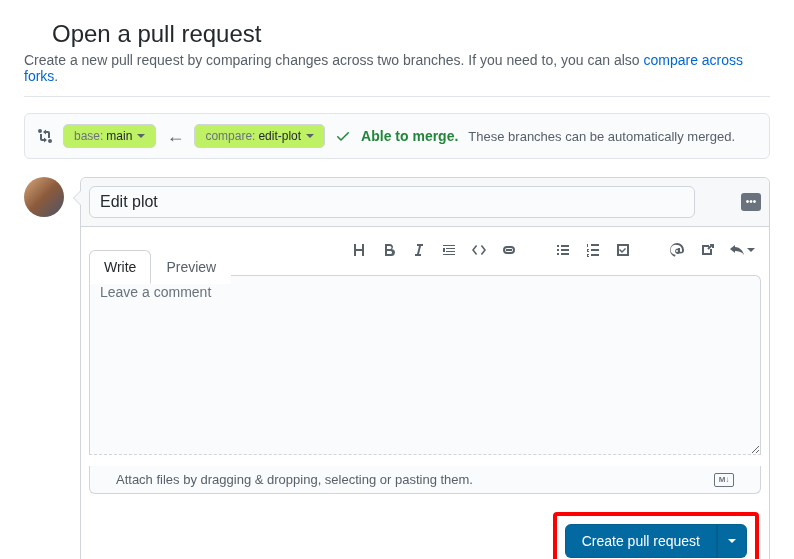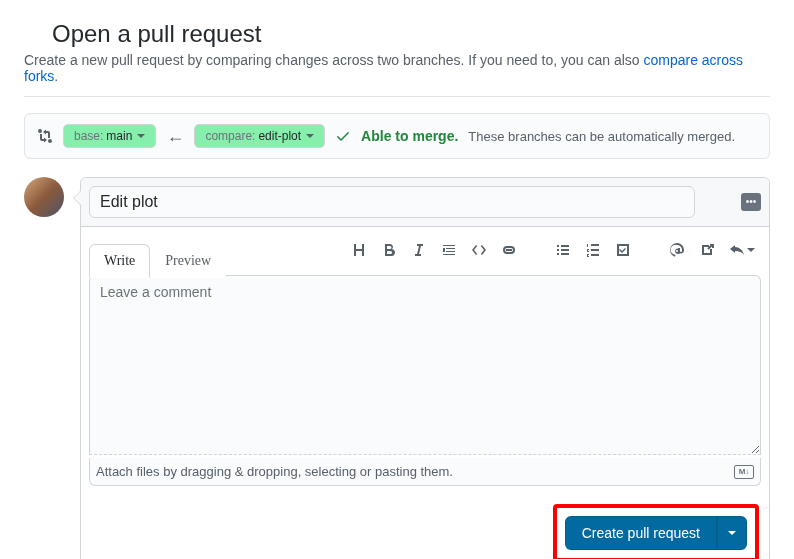--- a/index.html
+++ b/index.html
@@ -4,21 +4,21 @@
 <style>
 * { box-sizing: border-box; margin: 0; padding: 0; }
 body { font-family: -apple-system, BlinkMacSystemFont, "Segoe UI", Helvetica, Arial, sans-serif; color: #24292e; background: #fff; font-size: 14px; }
 .page { width: 794px; padding: 20px 24px; }
 .title { font-size: 24px; font-weight: 400; margin-bottom: 4px; margin-left: 28px; }
 .subtitle { font-size: 14px; color: #586069; margin-bottom: 12px; }
 .subtitle a { color: #0366d6; text-decoration: none; }
 hr.sep { border: none; border-top: 1px solid #e1e4e8; margin-bottom: 16px; }
 .compare-bar { background: #fafbfc; border: 1px solid #e1e4e8; border-radius: 6px; padding: 10px 12px; display: flex; align-items: center; gap: 10px; margin-bottom: 18px; }
 .compare-icon { color: #586069; display: inline-flex; }
-.branch-btn { background: #86efac; border: 1px solid #d1d5da; border-radius: 5px; padding: 4px 10px; font-size: 12px; color: #444d56; cursor: pointer; display: inline-flex; align-items: center; gap: 3px; }
+.branch-btn { background: #bef264; border: 1px solid #d1d5da; border-radius: 5px; padding: 4px 10px; font-size: 12px; color: #444d56; cursor: pointer; display: inline-flex; align-items: center; gap: 3px; }
 .branch-btn .label { color: #6a737d; }
 .branch-btn .name { font-weight: 500; color: #24292e; }
 .caret-down { width: 0; height: 0; border-left: 4px solid transparent; border-right: 4px solid transparent; border-top: 4px solid #586069; margin-left: 2px; }
 .arrow-left { color: #586069; font-size: 18px; }
 .check { color: #22863a; display: inline-flex; align-items: center; }
 .merge-ok { color: #22863a; font-weight: 600; }
 .merge-text { color: #586069; font-size: 13px; }
 
 .pr-body { display: flex; gap: 16px; }
 .avatar { width: 40px; height: 40px; border-radius: 50%; background: linear-gradient(135deg, #d6a87c 0%, #8b5a3c 50%, #4a5568 100%); flex-shrink: 0; }
@@ -26,31 +26,31 @@
 .comment-box::before { content: ""; position: absolute; left: -8px; top: 12px; width: 0; height: 0; border-top: 8px solid transparent; border-bottom: 8px solid transparent; border-right: 8px solid #d1d5da; }
 .comment-box::after { content: ""; position: absolute; left: -7px; top: 12px; width: 0; height: 0; border-top: 8px solid transparent; border-bottom: 8px solid transparent; border-right: 8px solid #f6f8fa; }
 
 .title-input-wrap { background: #f6f8fa; padding: 8px; border-bottom: 1px solid #d1d5da; border-radius: 6px 6px 0 0; display: flex; align-items: center; gap: 40px; }
 .title-input { flex: 1; background: #fafbfc; border: 1px solid #d1d5da; border-radius: 6px; padding: 6px 10px; font-size: 16px; color: #24292e; outline: none; }
 .sha-box { width: 20px; height: 18px; background: #6a737d; border-radius: 3px; margin-left: 6px; display: flex; align-items: center; justify-content: center; }
 .sha-box .dots { color: #fff; font-size: 10px; line-height: 1; }
 
 .tabs-toolbar { display: flex; align-items: center; padding: 6px 8px 0 8px; background: #fff; }
 .tabs { display: flex; }
-.tab { padding: 8px 14px; font-size: 14px; color: #586069; cursor: pointer; border: 1px solid transparent; border-radius: 6px 6px 0 0; position: relative; top: 11px; background: #fff; font-family: Liberation Serif, serif; }
+.tab { padding: 8px 14px; font-size: 14px; color: #586069; cursor: pointer; border: 1px solid transparent; border-radius: 6px 6px 0 0; position: relative; top: 17px; background: #fff; }
 .tab.active { border-color: #d1d5da; border-bottom-color: #fff; color: #24292e; }
 .spacer { flex: 1; }
 .toolbar { display: flex; gap: 14px; color: #586069; padding-right: 6px; }
 .toolbar .tbtn { cursor: pointer; display: inline-flex; align-items: center; }
 .toolbar .gap { width: 10px; }
 
 .textarea-wrap { padding: 8px; }
 textarea.comment { width: 100%; min-height: 180px; border: 1px solid #d1d5da; border-bottom: 1px dashed #d1d5da; border-radius: 6px 6px 0 0; padding: 8px 10px; font-size: 14px; font-family: inherit; color: #a16207; resize: vertical; outline: none; background: #fafbfc; }
 textarea.comment::placeholder { color: #6a737d; }
-.attach-bar { border: 1px solid #d1d5da; border-top: none; border-radius: 0 0 6px 6px; padding: 6px 6px; font-size: 13px; color: #586069; background: #fafbfc; display: flex; align-items: center; justify-content: space-between; }
+.attach-bar { border: 1px solid #d1d5da; border-top: none; border-radius: 0 0 6px 6px; padding: 6px 26px; font-size: 13px; color: #586069; background: #fafbfc; display: flex; align-items: center; justify-content: space-between; margin-top: 8px; }
 .md-badge { width: 20px; height: 14px; border: 1px solid #6a737d; border-radius: 2px; display: flex; align-items: center; justify-content: center; font-size: 8px; font-weight: 700; color: #6a737d; }
 
 .form-actions { display: flex; justify-content: flex-end; padding: 10px; }
 .highlight-box { border: 4px solid #ff0000; border-radius: 4px; padding: 8px; display: inline-flex; }
 .btn-primary { display: flex; border-radius: 6px; overflow: hidden; }
 .btn-primary button { background: #0369a1; color: #fff; border: 1px solid rgba(27,31,35,0.15); padding: 8px 16px; font-size: 14px; font-weight: 500; cursor: pointer; }
 .btn-primary .drop { padding: 8px 10px; border-left: 1px solid rgba(27,31,35,0.15); display: flex; align-items: center; }
 .btn-primary .drop .caret { width: 0; height: 0; border-left: 4px solid transparent; border-right: 4px solid transparent; border-top: 4px solid #fff; }
 svg { fill: currentColor; }
 </style>

